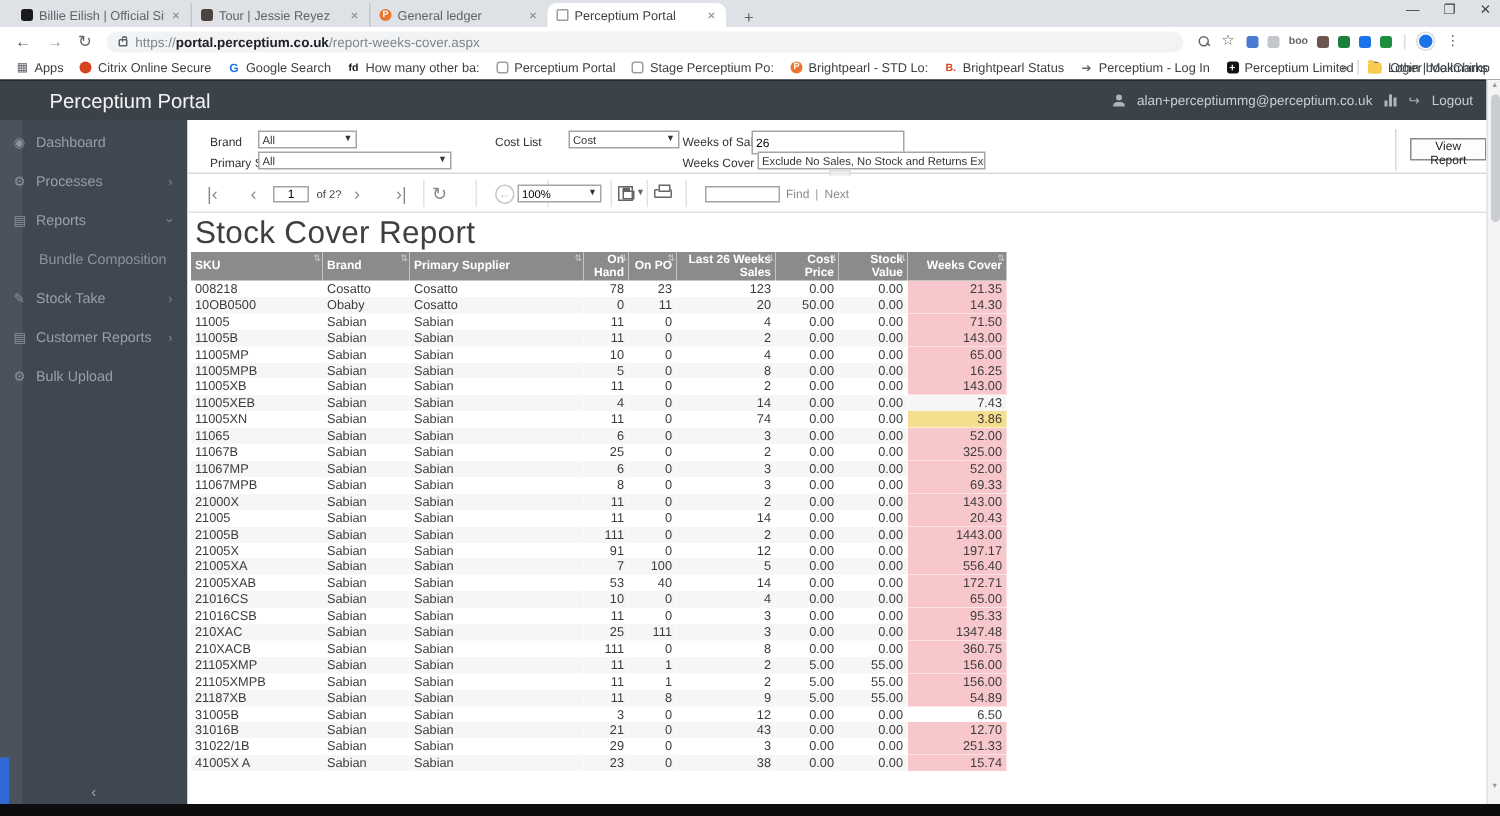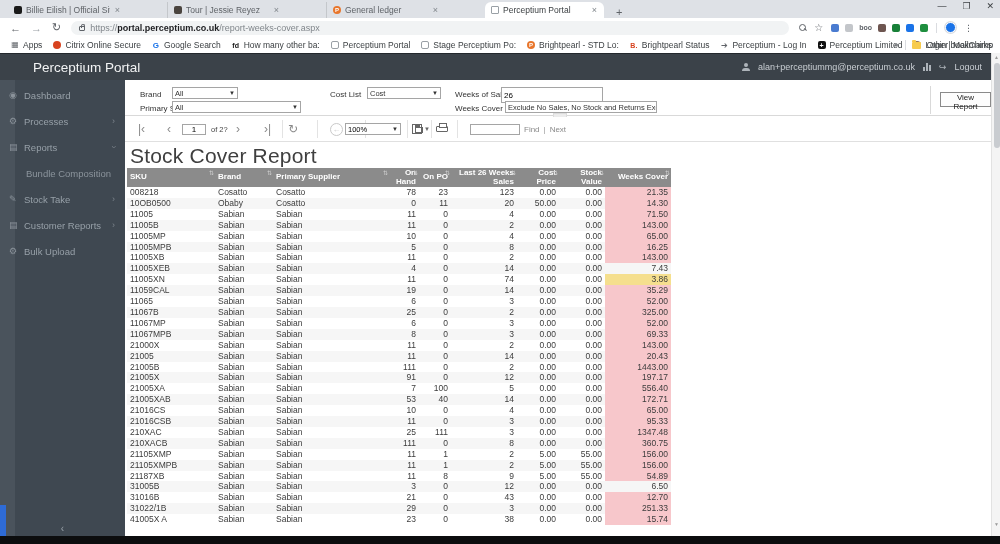--- a/index.html
+++ b/index.html
@@ -1,21 +1,21 @@
 <!DOCTYPE html>
 <html><head>
 <meta charset="utf-8">
 <style>
   * { margin:0; padding:0; box-sizing:border-box; }
   html,body { width:1000px; height:544px; overflow:hidden; font-family:"Liberation Sans","DejaVu Sans",sans-serif; }
   #screen { position:relative; width:1000px; height:544px; background:#fff; overflow:hidden; }
 
   
   .tabstrip { position:absolute; left:0; top:0; width:1000px; height:18px; background:#dee1e6; display:flex; align-items:flex-end; }
-  .tab { position:relative; display:flex; align-items:center; gap:4px; width:119px; height:16px; padding:0 6px; font-size:8.5px; color:#5f6368; border-left:1px solid #c4c7cb; overflow:hidden;margin-left:40px; }
+  .tab { position:relative; display:flex; align-items:center; gap:4px; width:119px; height:16px; padding:0 6px; font-size:8.5px; color:#5f6368; border-left:1px solid #c4c7cb; overflow:hidden; }
   .tab:first-child { border-left:none; margin-left:8px; }
   .tab.active { background:#fff; color:#3c4043; border-radius:6px 6px 0 0; border-left:none; }
   .tab-title { flex:1; white-space:nowrap; overflow:hidden; }
   .tab-close { font-size:9px; color:#80868b; padding:0 1px; }
   .fav { width:8px; height:8px; flex:0 0 8px; border-radius:2px; display:inline-flex; align-items:center; justify-content:center; }
   .fav-billie { background:#1a1a1a; }
   .fav-jessie { background:#4a443f; }
   .fav-brightpearl { background:#e8762c; border-radius:50%; color:#fff; font-size:6px; font-weight:bold; }
   .fav-doc { background:#fff; border:1px solid #9aa0a6; border-radius:1px; }
   .newtab { font-size:11px; color:#5f6368; margin-left:8px; padding:0 4px; }
@@ -302,21 +302,21 @@
 
   <div class="main">
 
     <div class="params">
       <span class="lbl" style="left:15px;top:6px;">Brand</span>
       <span class="sel" style="left:47px;top:3px;width:66px;">
           <span>All</span>
           <span class="caret">▼</span>
         </span>
       <span class="lbl" style="left:205px;top:6px;">Cost List</span>
-      <span class="sel" style="left:242px;top:3px;width:74px;">
+      <span class="sel" style="left:254px;top:3px;width:74px;">
           <span>Cost</span>
           <span class="caret">▼</span>
         </span>
       <span class="lbl" style="left:330px;top:6px;">Weeks of Sales</span>
       <input class="txt" style="left: 376px; top: 3px; width: 102px;" value="26">
       <span class="lbl" style="left:15px;top:20px;">Primary Supplier</span>
       <span class="sel" style="left:47px;top:17px;width:129px;">
           <span>All</span>
           <span class="caret">▼</span>
         </span>
@@ -488,31 +488,20 @@
             <td class="al-l">Sabian</td>
             <td class="al-l">Sabian</td>
             <td class="al-r">11</td>
             <td class="al-r">0</td>
             <td class="al-r">74</td>
             <td class="al-r">0.00</td>
             <td class="al-r">0.00</td>
             <td class="al-r hl-yellow">3.86</td>
           </tr>
           <tr>
-            <td class="al-l">11059CAL</td>
-            <td class="al-l">Sabian</td>
-            <td class="al-l">Sabian</td>
-            <td class="al-r">19</td>
-            <td class="al-r">0</td>
-            <td class="al-r">14</td>
-            <td class="al-r">0.00</td>
-            <td class="al-r">0.00</td>
-            <td class="al-r hl-pink">35.29</td>
-          </tr>
-          <tr>
             <td class="al-l">11065</td>
             <td class="al-l">Sabian</td>
             <td class="al-l">Sabian</td>
             <td class="al-r">6</td>
             <td class="al-r">0</td>
             <td class="al-r">3</td>
             <td class="al-r">0.00</td>
             <td class="al-r">0.00</td>
             <td class="al-r hl-pink">52.00</td>
           </tr>

